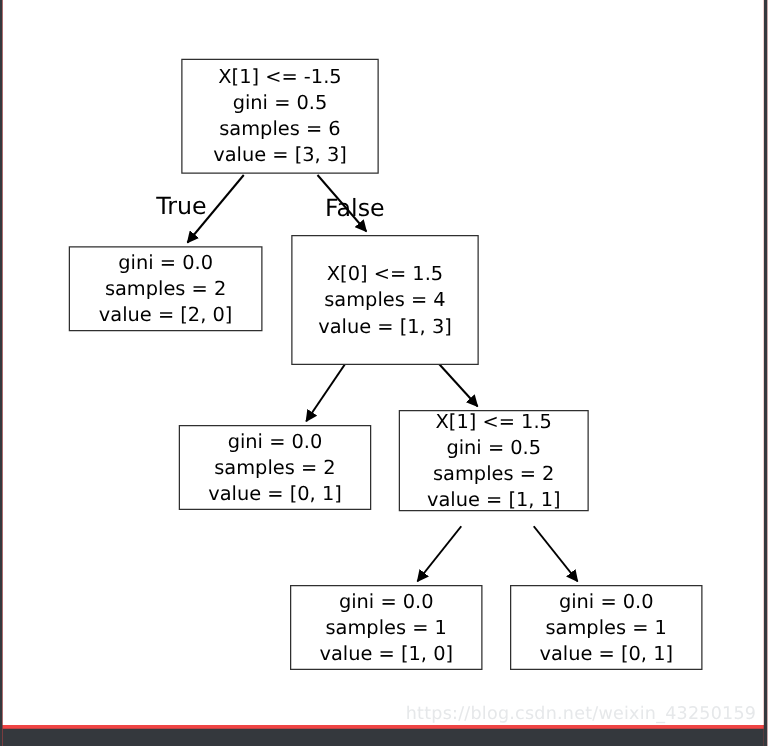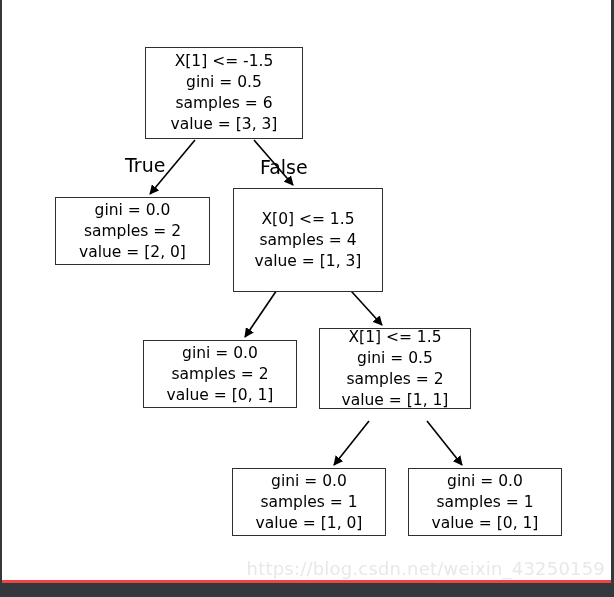--- a/index.html
+++ b/index.html
@@ -62,21 +62,21 @@
     left: 0;
     bottom: 0;
     width: 614px;
     height: 14px;
     background: #34383d;
   }
   #watermark {
     position: absolute;
     right: 6px;
     bottom: 18px;
-    font-size: 18px;
+    font-size: 14px;
     color: #e6e8ea;
     white-space: nowrap;
     letter-spacing: 0.2px;
   }
 </style>
 </head>
 <body>
 
 <div id="page">
 

